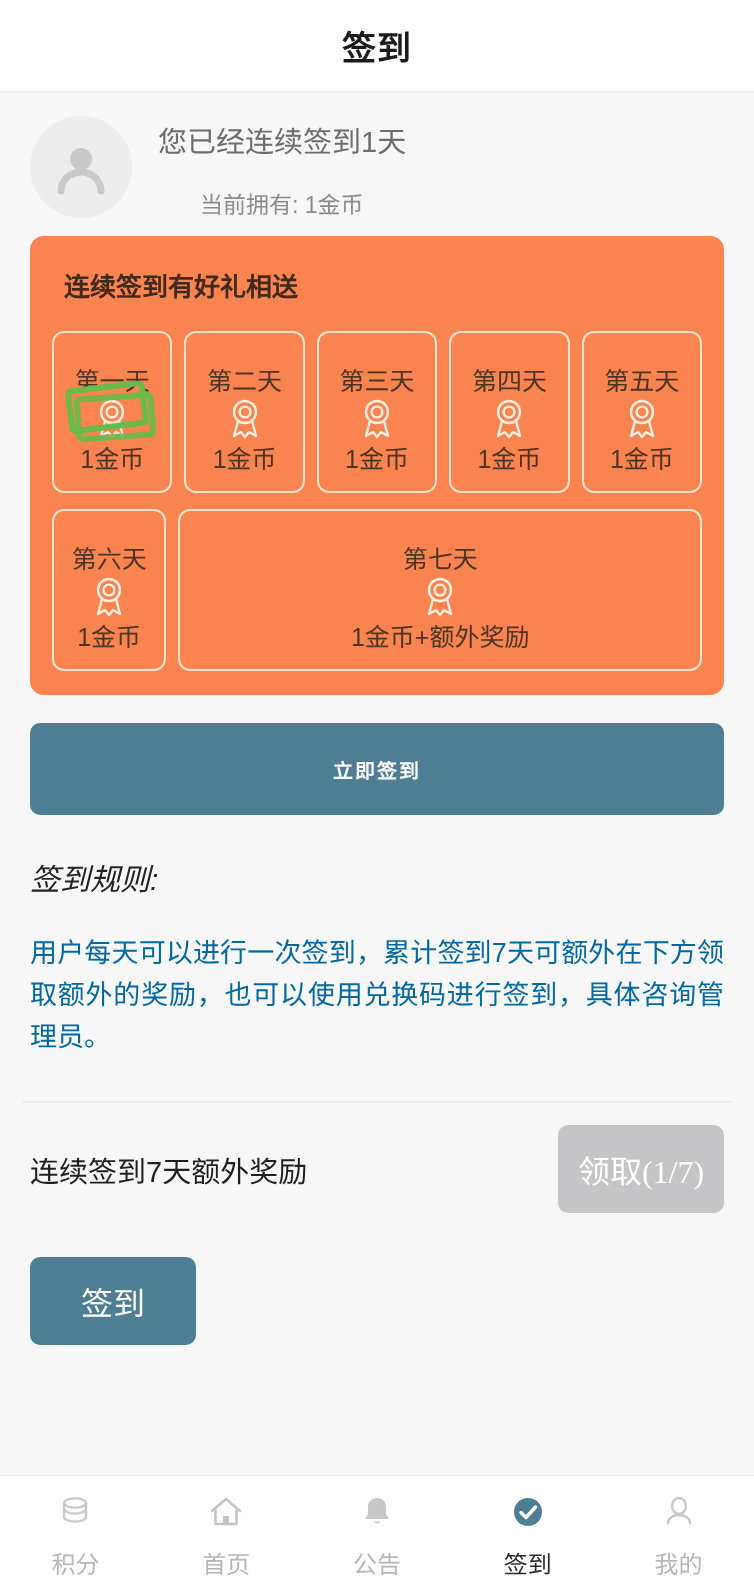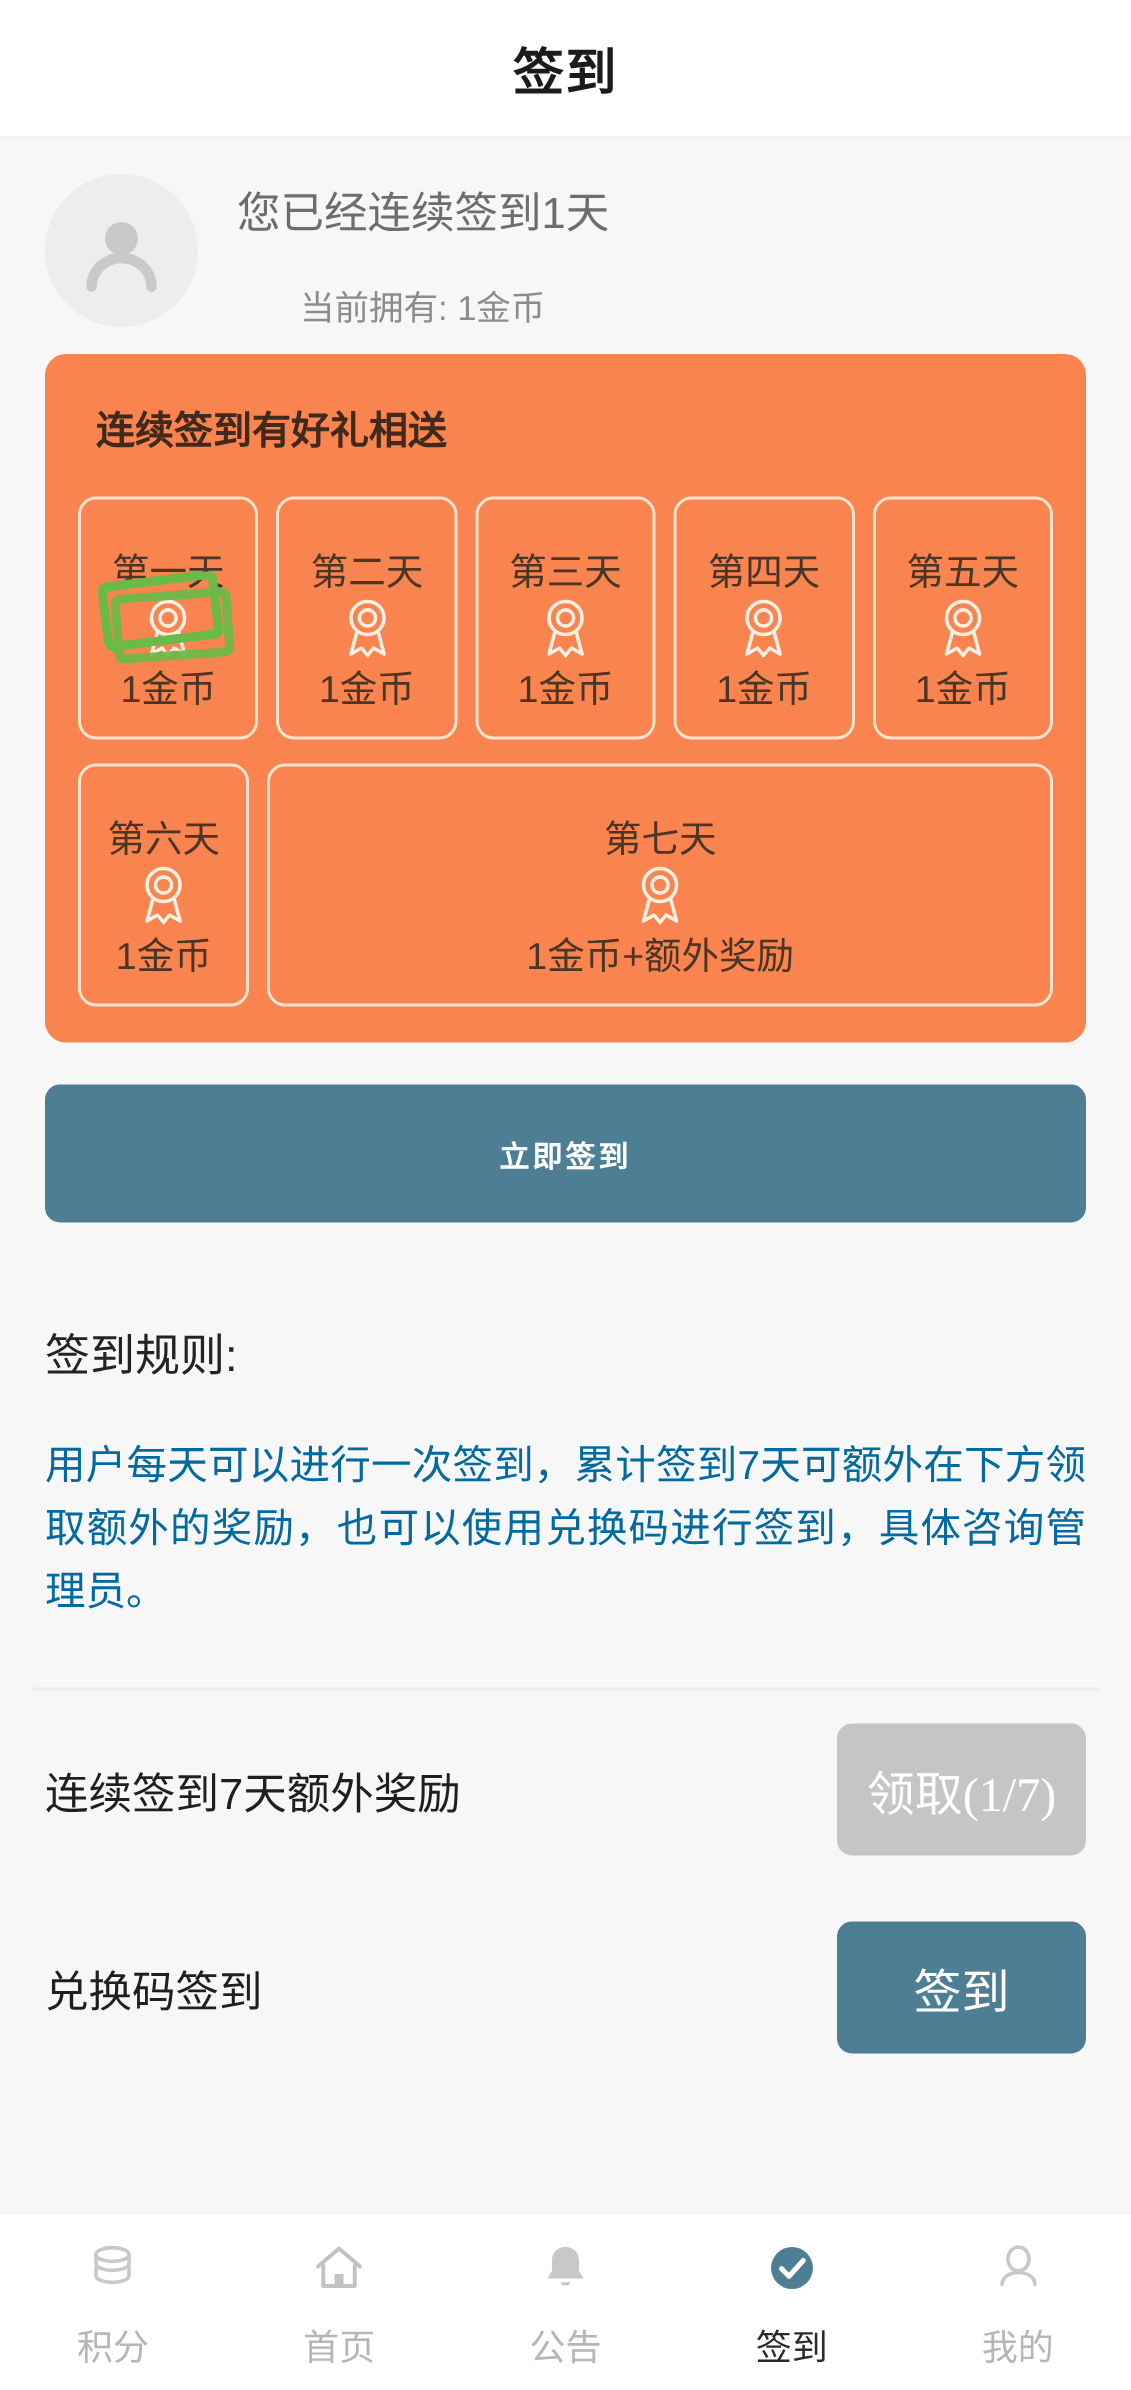--- a/index.html
+++ b/index.html
@@ -91,22 +91,22 @@
     border-radius: 10px;
     display: flex; align-items: center; justify-content: center;
     color: #ffffff; font-size: 20px; font-weight: bold;
     letter-spacing: 2px;
     border: none; width: calc(100% - 60px);
     font-family: inherit;
   }
 
   
   .rules-heading {
-    margin: 64px 30px 0 30px;
-    font-size: 30px; color: #232323; font-weight: normal;
+    margin: 40px 30px 0 30px;
+    font-size: 30px; color: #232323; font-weight: normal; font-style: italic;
   }
   .rules-text {
     margin: 34px 30px 0 30px;
     font-size: 27px; color: #0369a1; line-height: 1.55;
     text-align: justify;
   }
 
   .divider {
     margin: 42px 22px 0 22px;
     height: 2px; background: #ececec;
@@ -264,21 +264,20 @@
     <div class="rules-text">用户每天可以进行一次签到，累计签到7天可额外在下方领取额外的奖励，也可以使用兑换码进行签到，具体咨询管理员。</div>
 
     <div class="divider"></div>
 
     <div class="action-row">
       <div class="label">连续签到7天额外奖励</div>
       <button class="pill-btn disabled">领取(1/7)</button>
     </div>
 
     <div class="action-row">
-      <div class="label">兑换码签到</div>
       <button class="pill-btn primary">签到</button>
     </div>
 
   </div>
 
   <div class="tabbar">
 
     <div class="tab">
       <div class="tab-icon">
         <svg width="40" height="40" viewBox="0 0 40 40">

